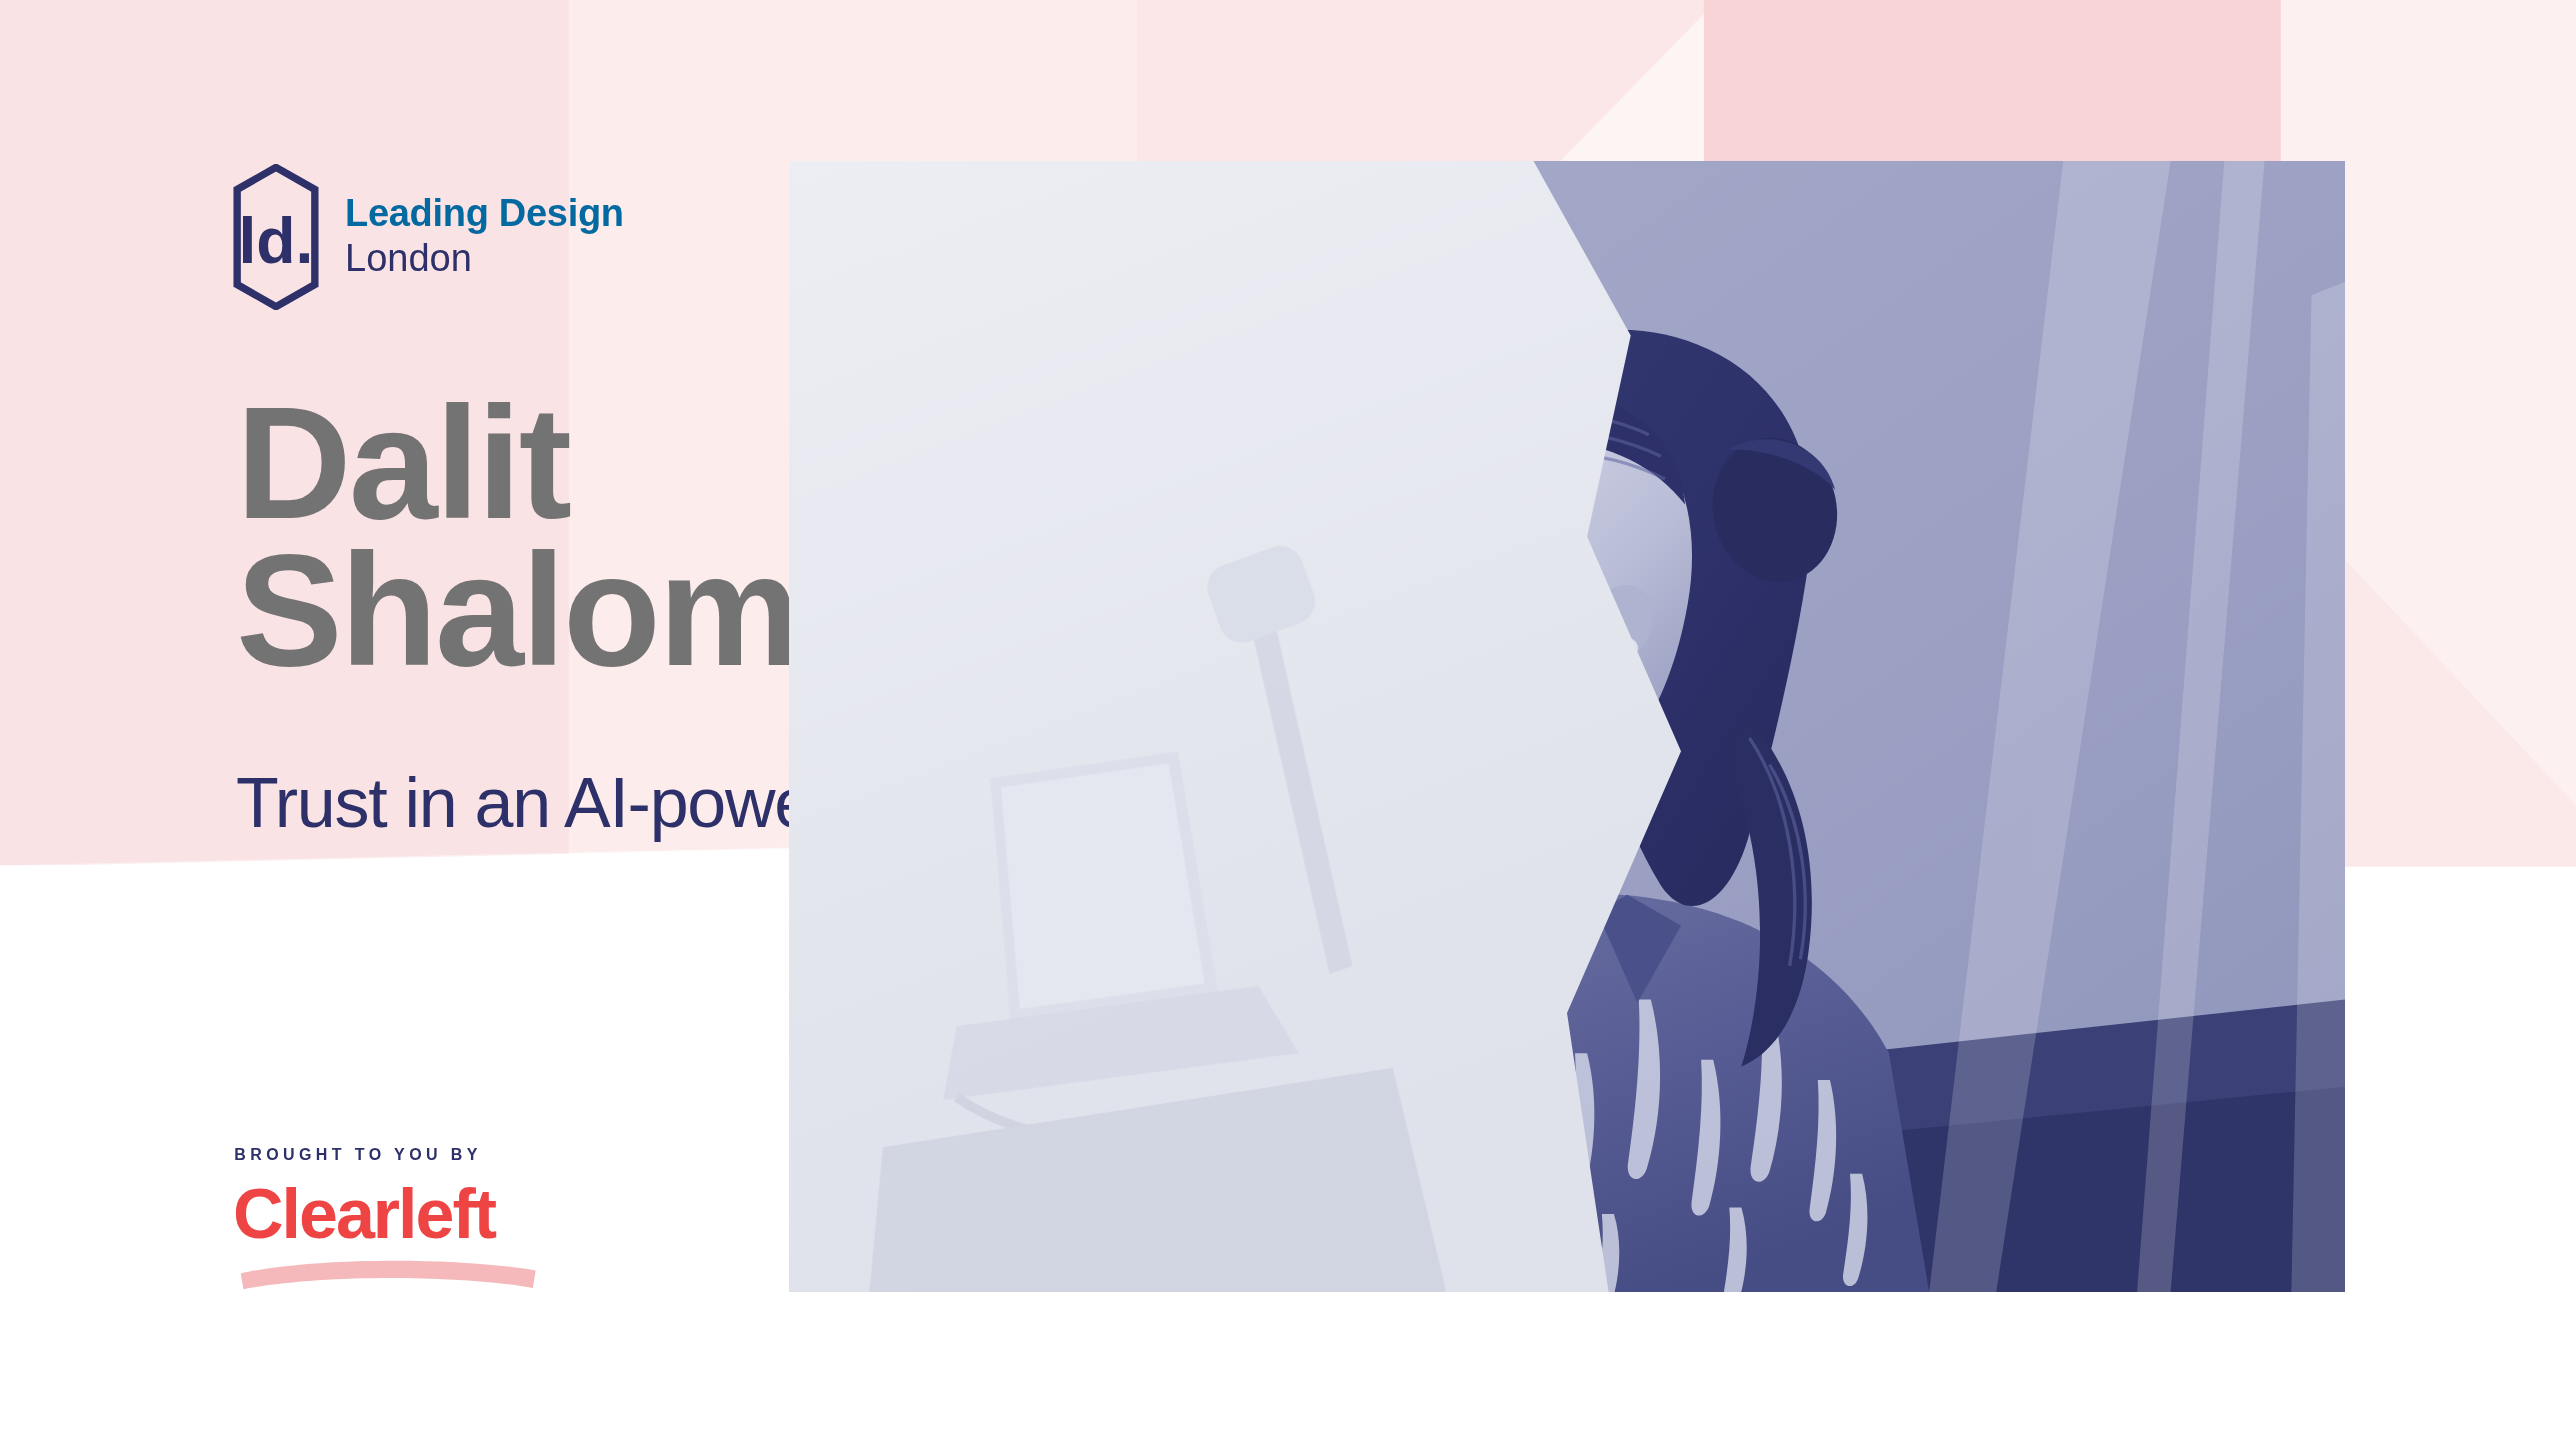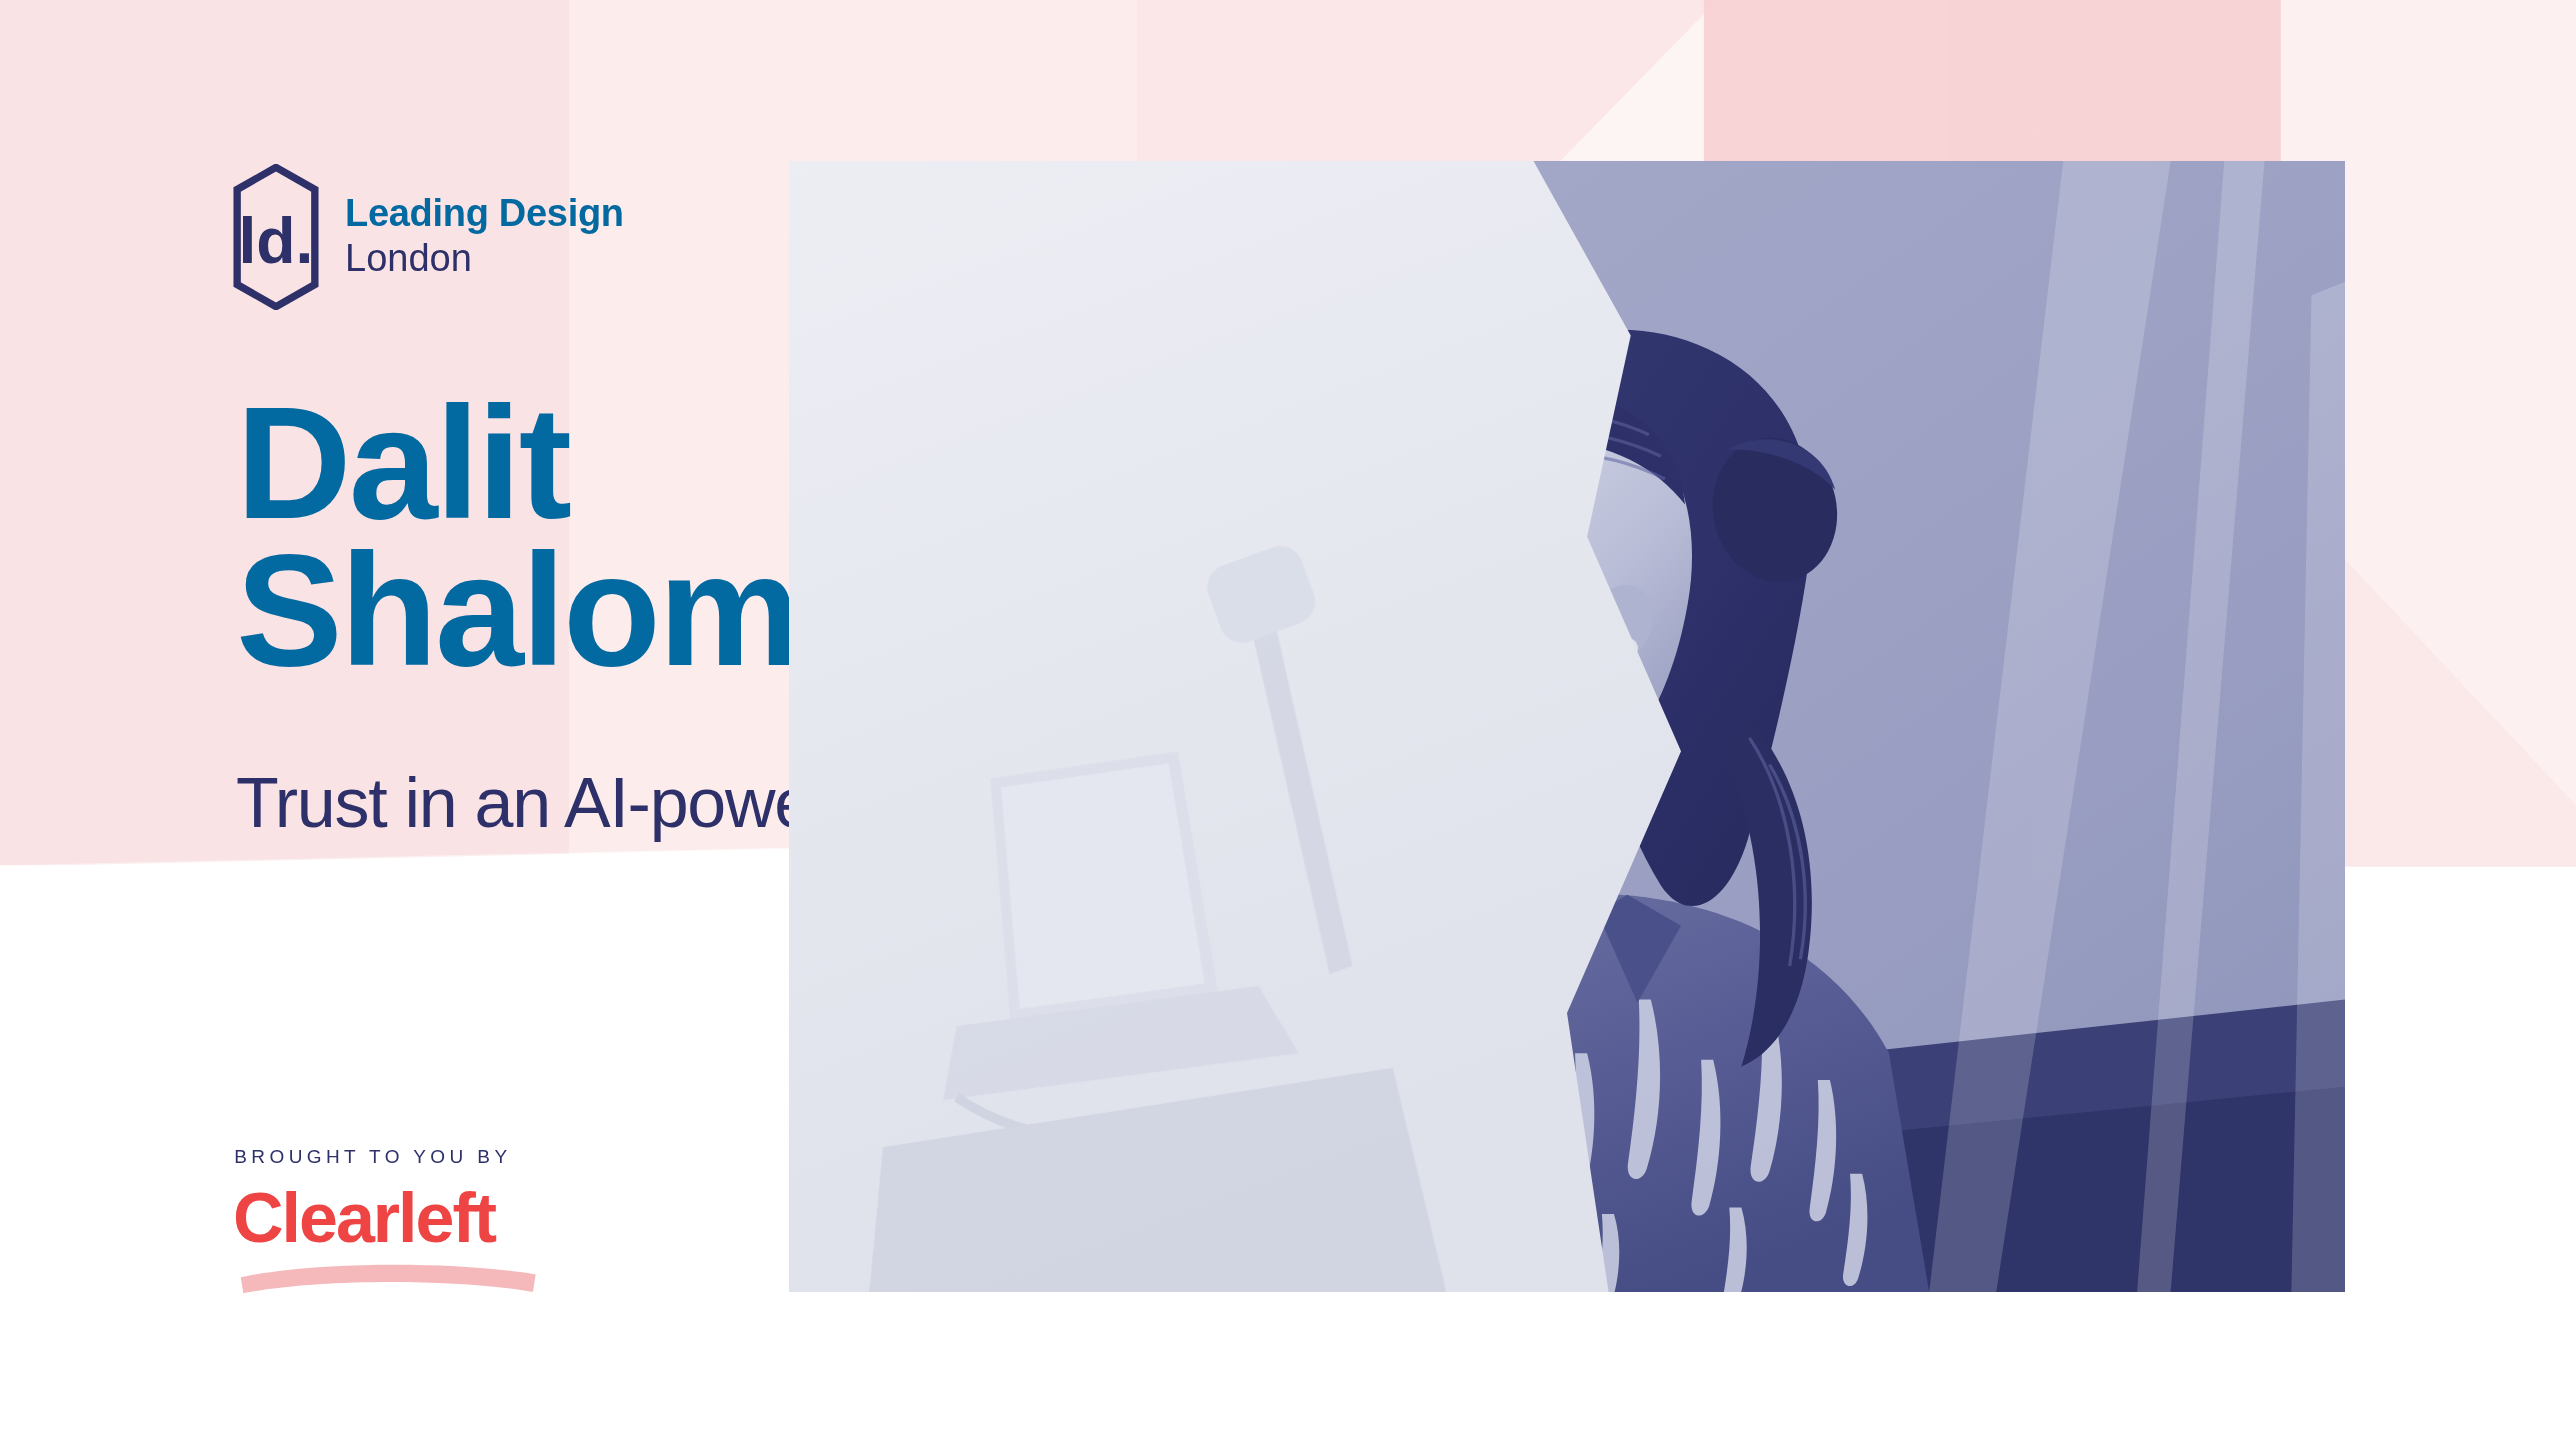--- a/index.html
+++ b/index.html
@@ -64,21 +64,21 @@
   }
 
   
   .speaker-name {
     position: absolute;
     left: 236px;
     top: 389px;
     width: 1006px;
     font-size: 160px;
     font-weight: 700;
-    color: #0369a1;
+    color: #737373;
     line-height: 0.92;
     letter-spacing: -2.7px;
     white-space: pre-line;
   }
 
   
   .talk-title {
     position: absolute;
     left: 236px;
     top: 763px;
@@ -90,22 +90,22 @@
   }
 
   
   .sponsor {
     position: absolute;
     left: 233px;
     top: 1146px;
     width: 322px;
   }
   .sponsor-kicker {
-    font-size: 19px;
-    font-weight: 400;
+    font-size: 16px;
+    font-weight: 700;
     color: #2D3069;
     letter-spacing: 4.4px;
     margin: 0 0 14.8px 1.3px;
     white-space: nowrap;
   }
   .sponsor-name {
     font-size: 70px;
     font-weight: 700;
     color: #ef4444;
     letter-spacing: -2px;

